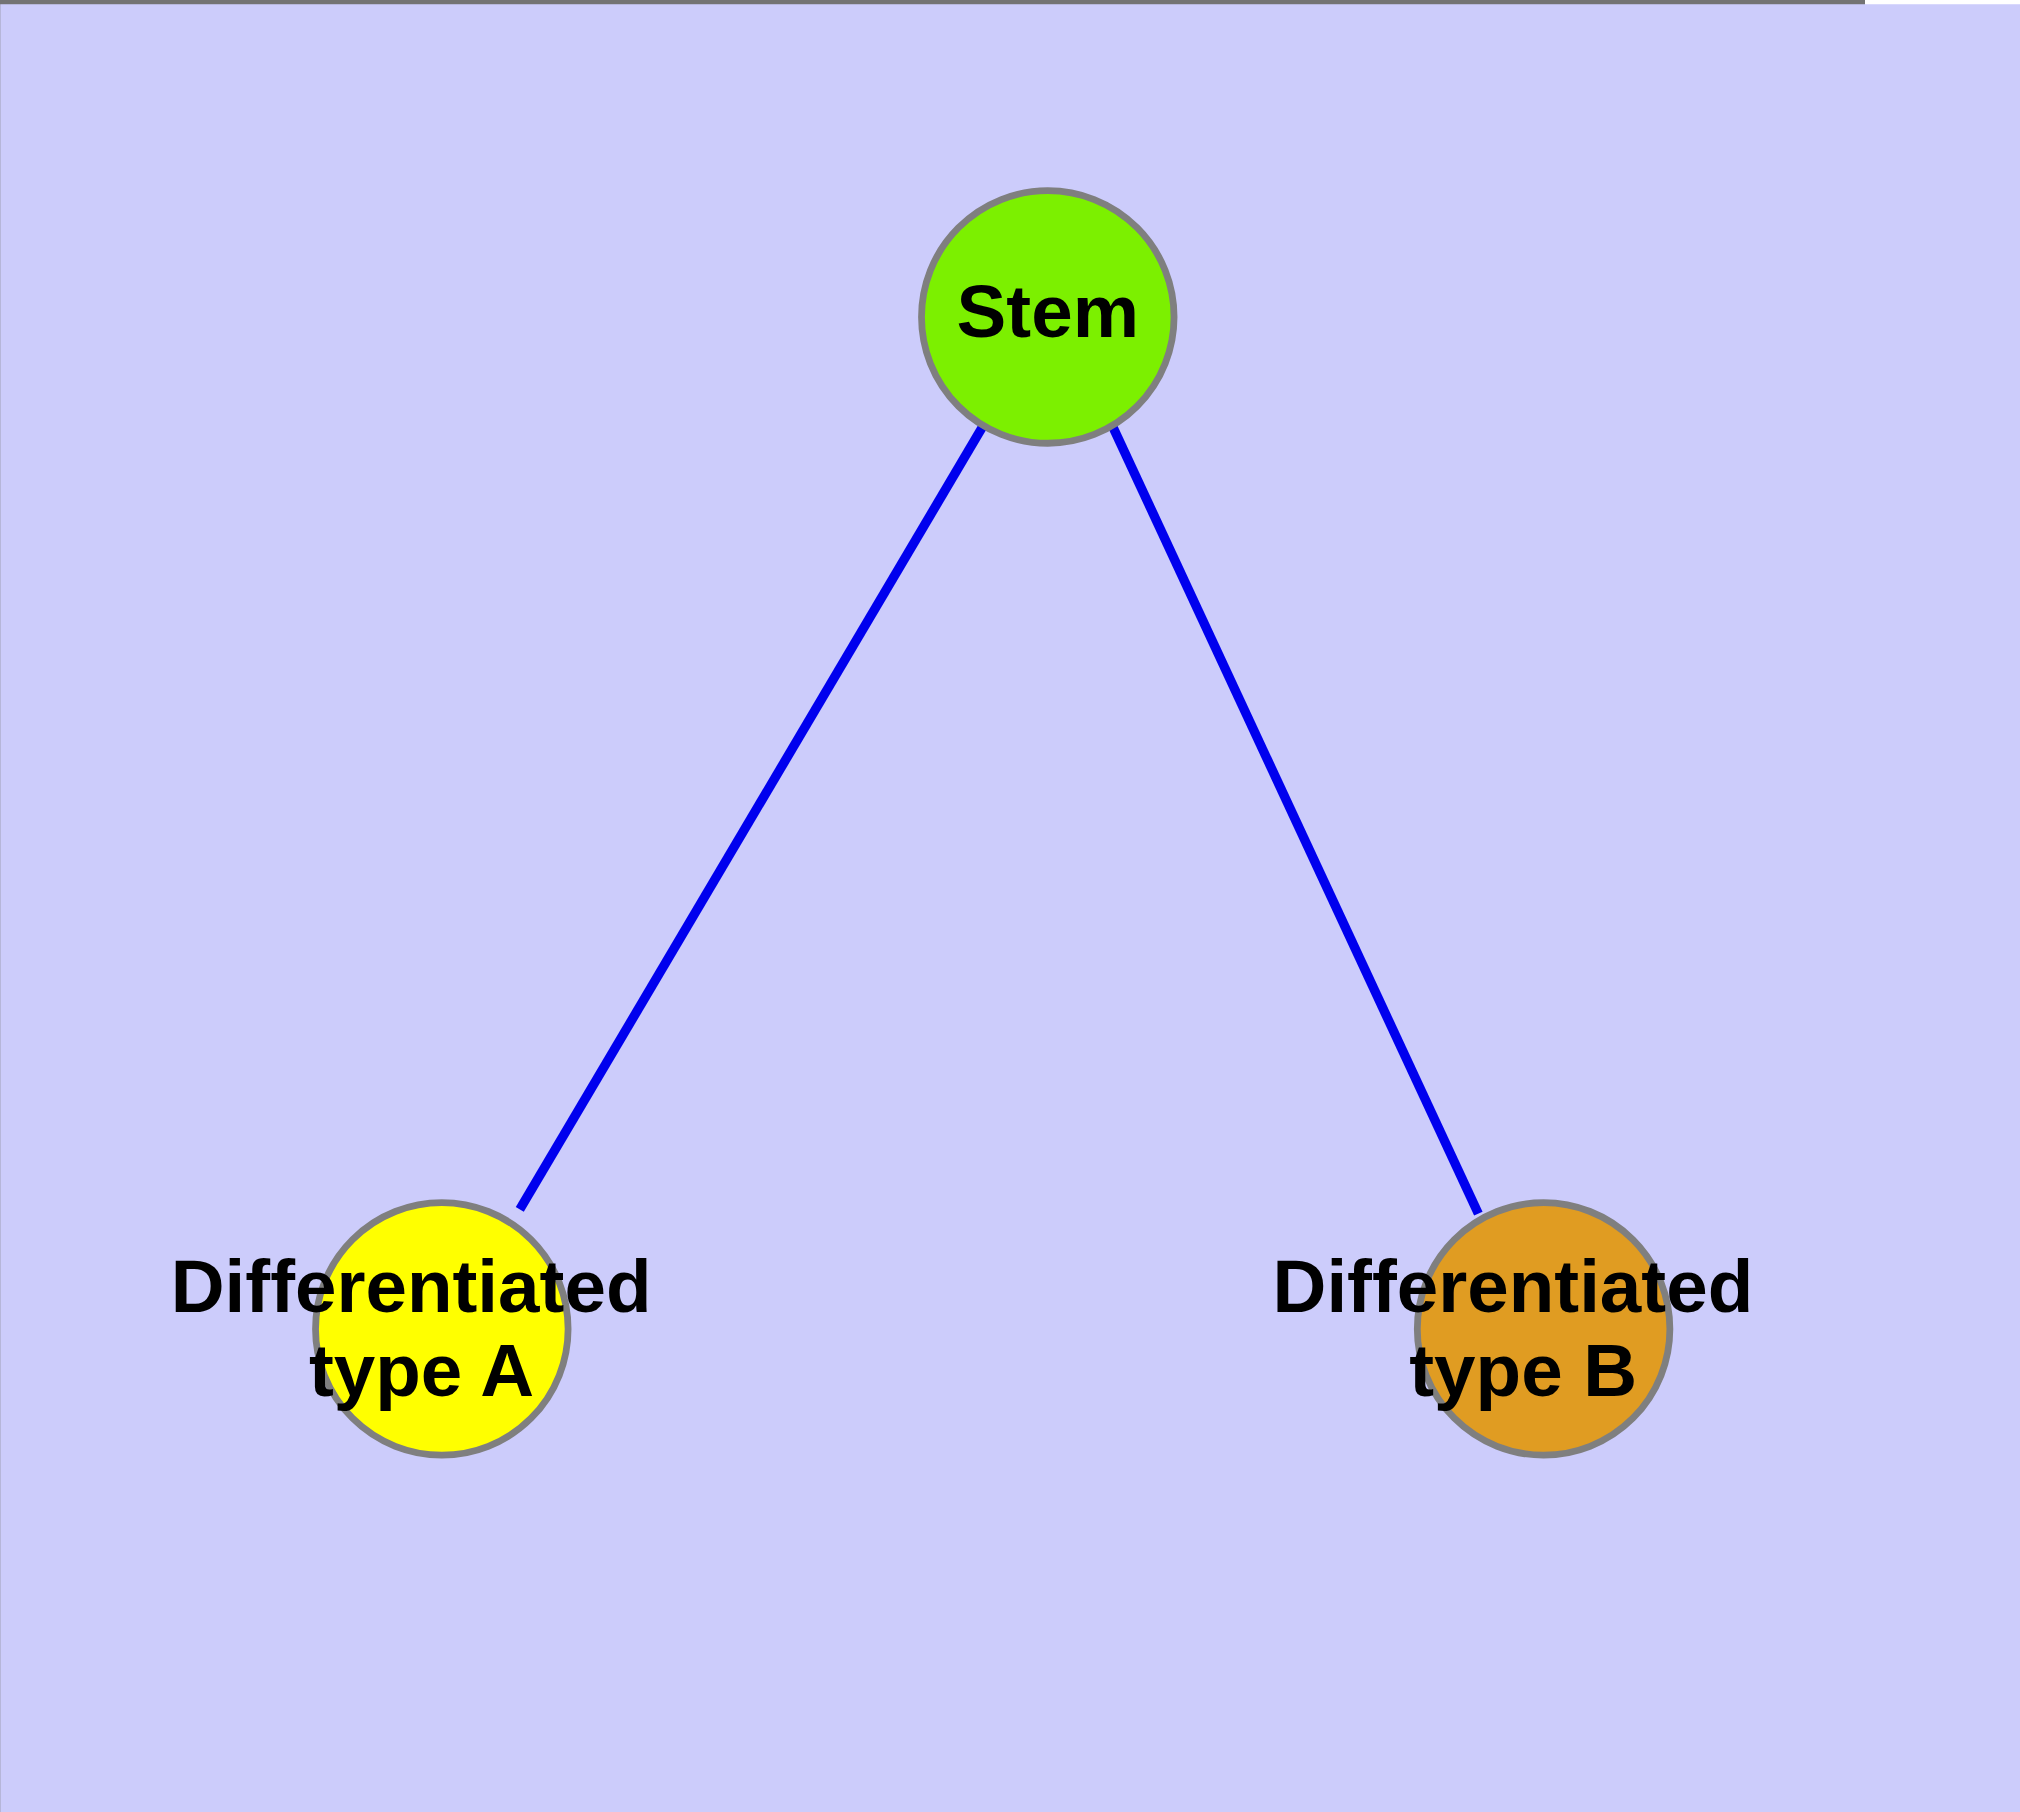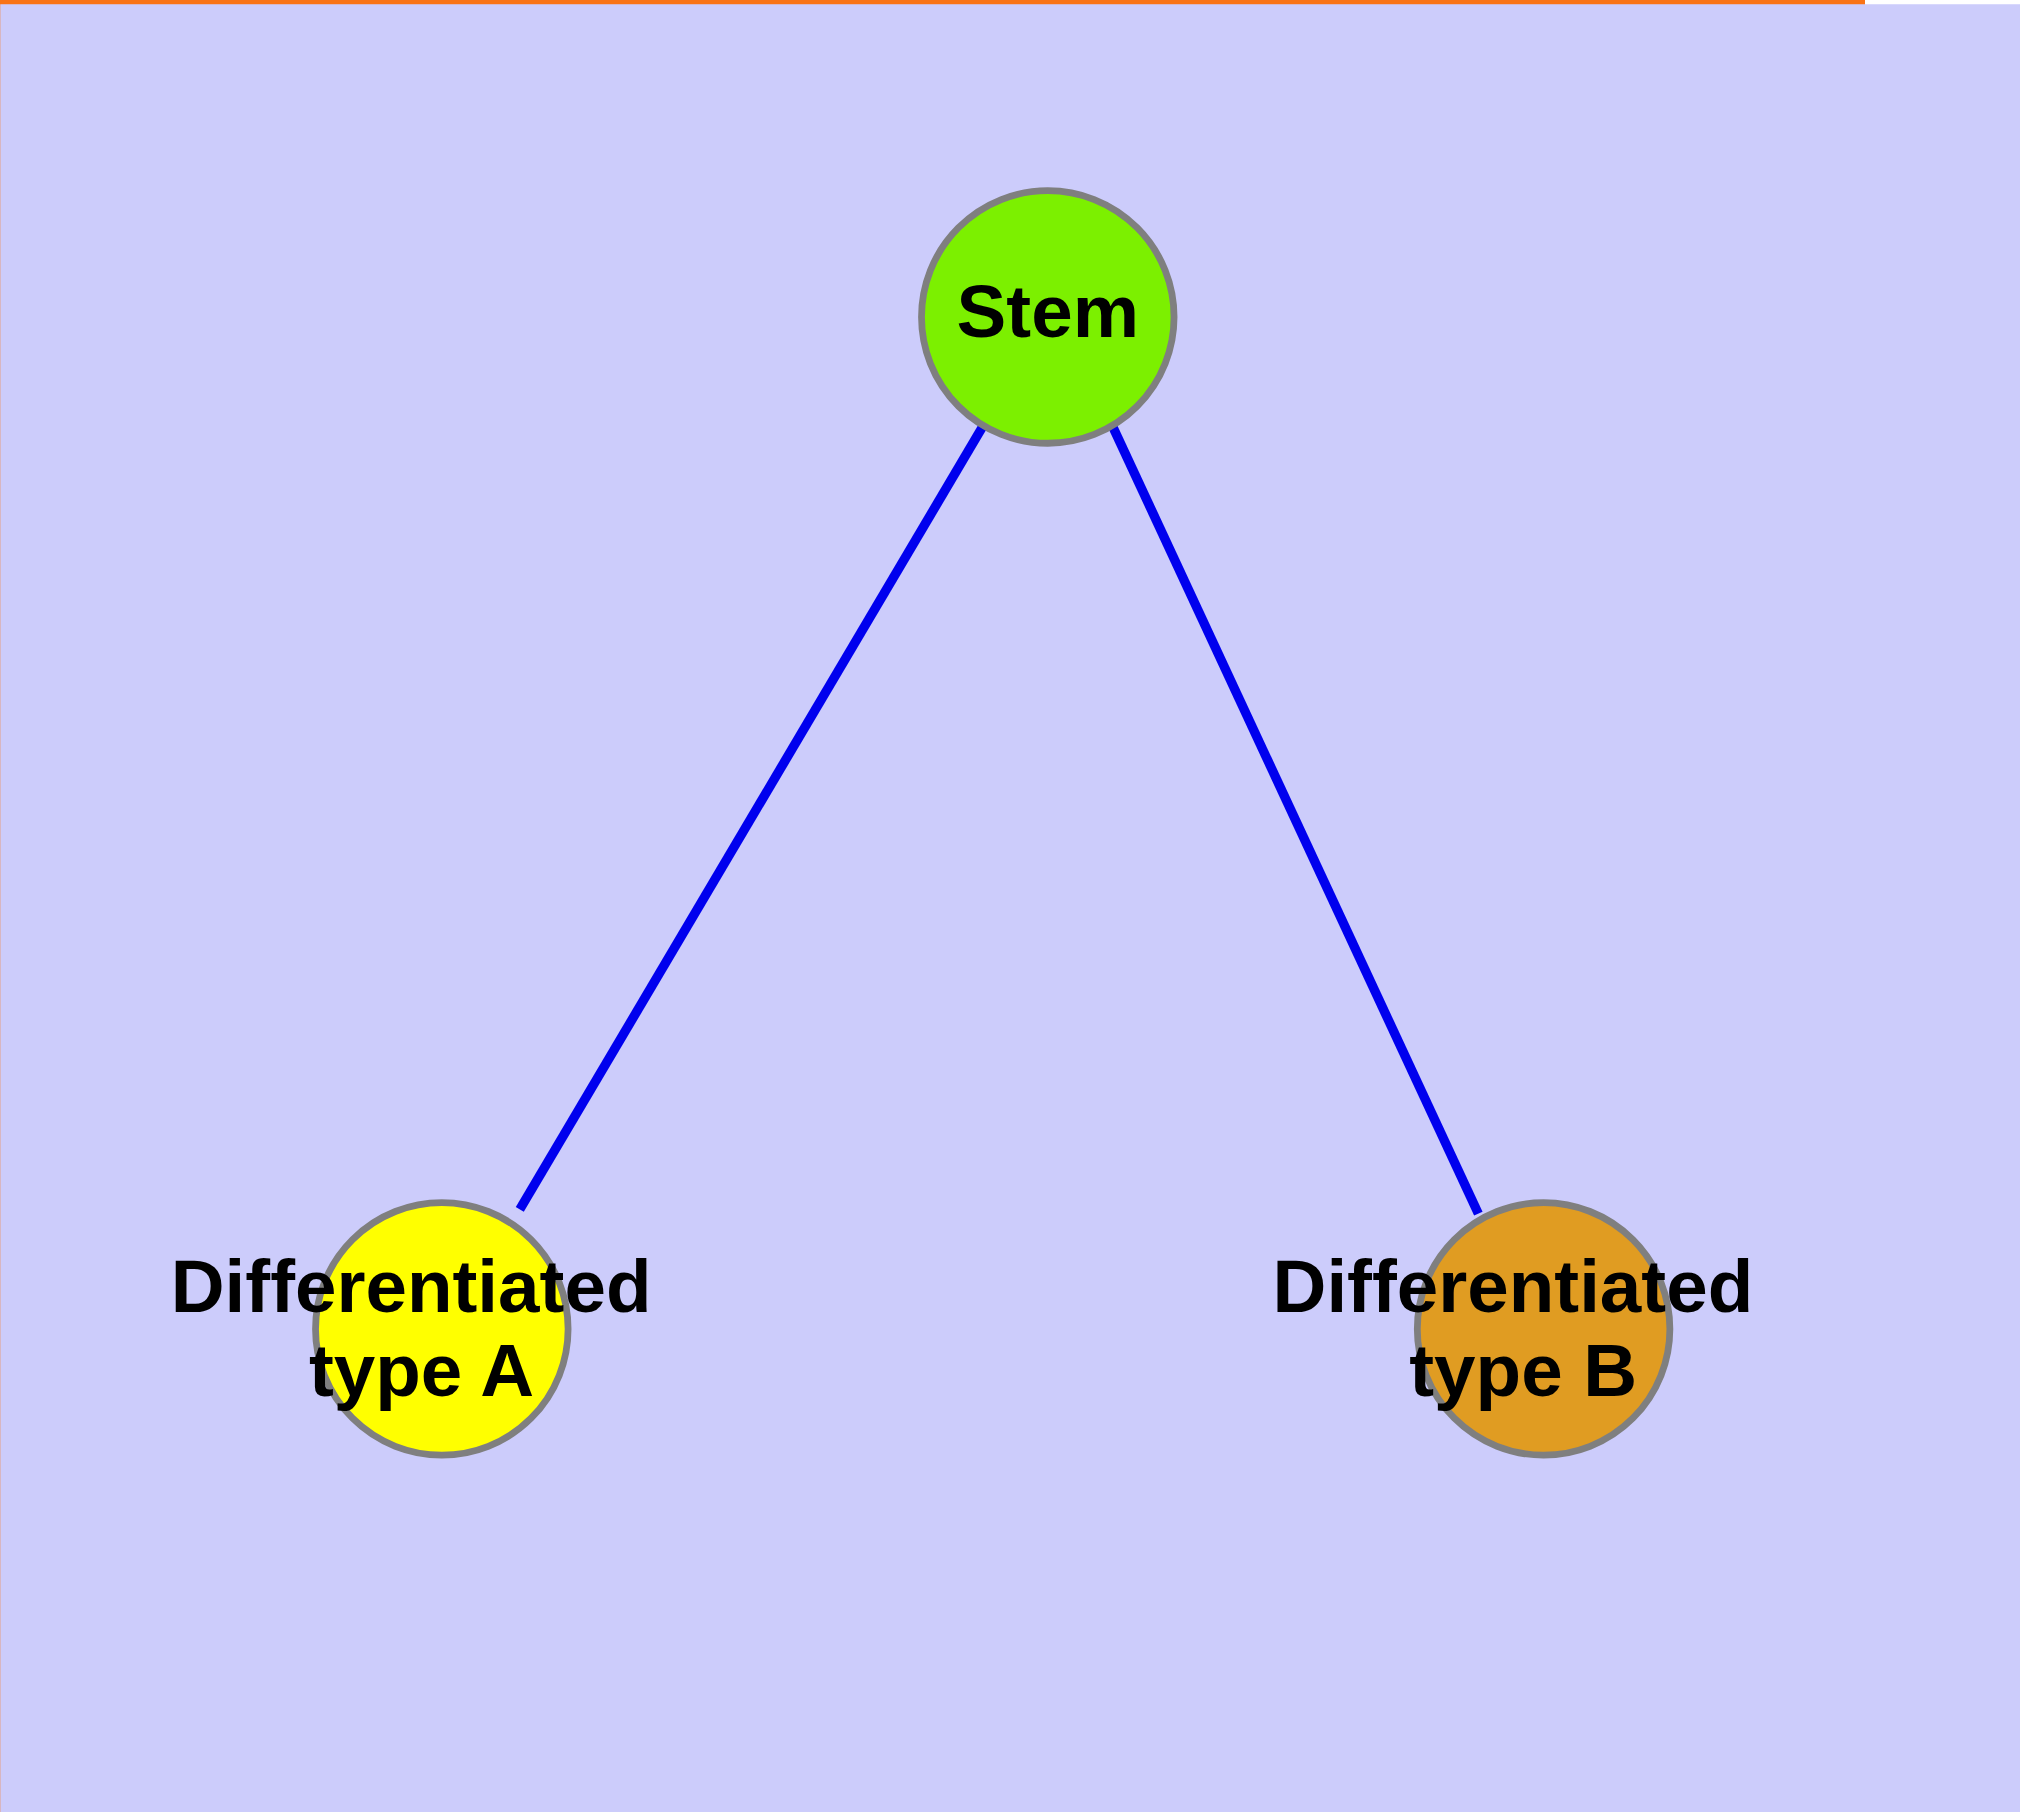--- a/index.html
+++ b/index.html
@@ -10,21 +10,21 @@
   body {
     width: 2021px;
     height: 1812px;
     overflow: hidden;
     font-family: "Liberation Sans", sans-serif;
   }
   #canvas {
     position: relative;
     width: 1865px;
     height: 1812px;
-    background: #f97316;
+    background: #737373;
   }
   #graph-svg {
     position: absolute;
     left: 0;
     top: 0;
     width: 2021px;
     height: 1812px;
     display: block;
   }
   .node-label {

